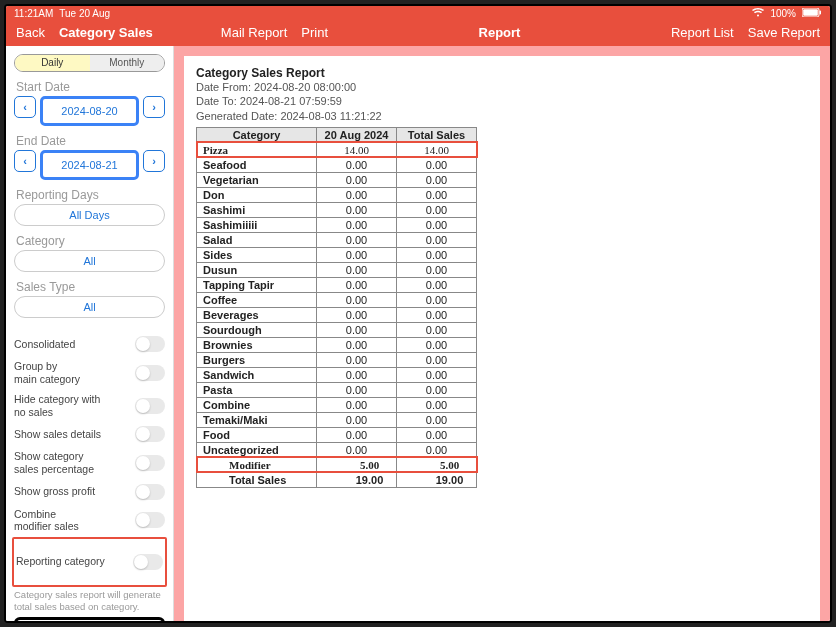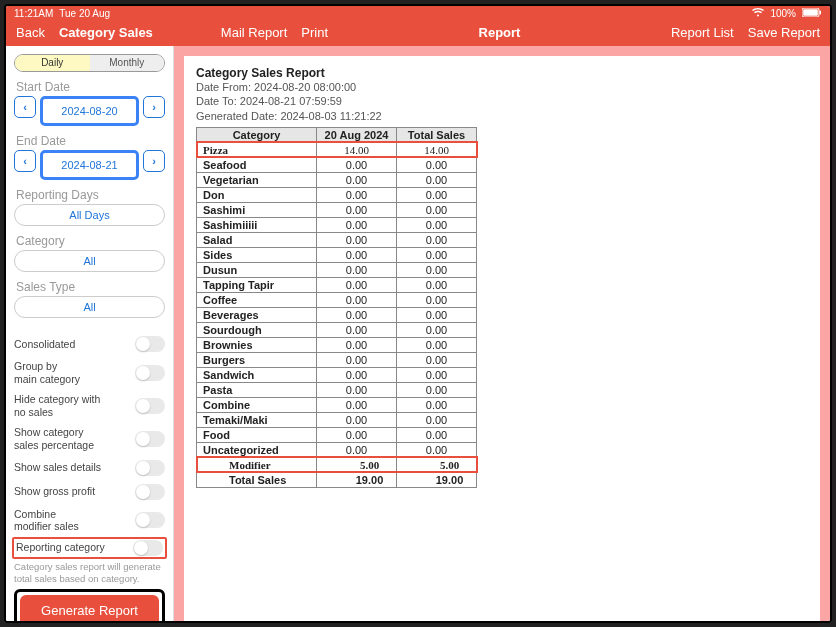--- a/index.html
+++ b/index.html
@@ -150,21 +150,21 @@
   }
   .helptext {
     font-size: 9.5px;
     color: #999;
     line-height: 1.3;
     padding: 2px 0 4px 0;
   }
   .hlrow {
     border: 2px solid #e84f3d;
     border-radius: 2px;
-    padding: 1px 2px;
+    padding: 15px 2px;
     margin: 0 -2px;
   }
   .sidebar-spacer { flex: 1; }
   .genwrap {
     border: 3px solid #000;
     border-radius: 6px;
     padding: 3px;
   }
   .genbtn {
     background: #e84f3d;
@@ -301,28 +301,28 @@
             </span>
           </div>
         <div class="trow">
             <span style="white-space:pre-line">Hide category with
 no sales</span>
             <span class="switch">
               <span class="knob"></span>
             </span>
           </div>
         <div class="trow">
+            <span>Show sales details</span>
+            <span class="switch">
+              <span class="knob"></span>
+            </span>
+          </div>
+        <div class="trow">
             <span style="white-space:pre-line">Show category
 sales percentage</span>
-            <span class="switch">
-              <span class="knob"></span>
-            </span>
-          </div>
-        <div class="trow">
-            <span>Show sales details</span>
             <span class="switch">
               <span class="knob"></span>
             </span>
           </div>
         <div class="trow">
             <span>Show gross profit</span>
             <span class="switch">
               <span class="knob"></span>
             </span>
           </div>

